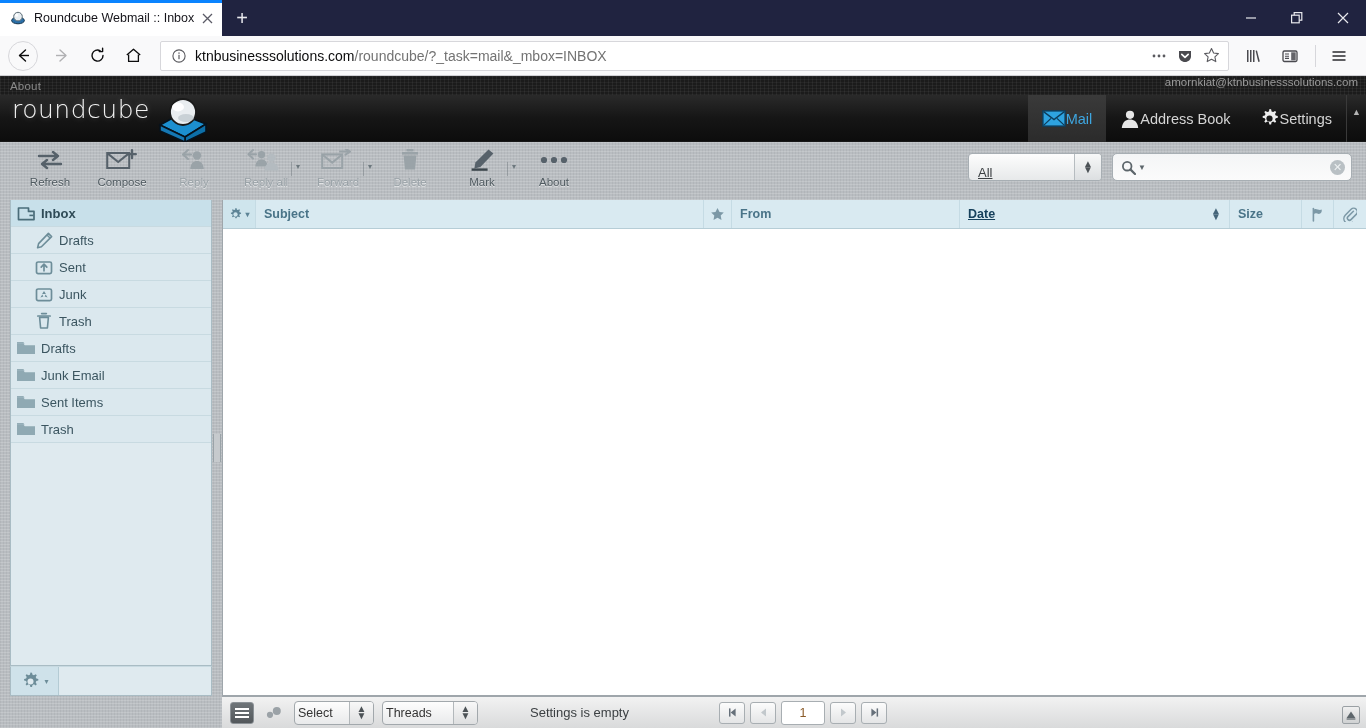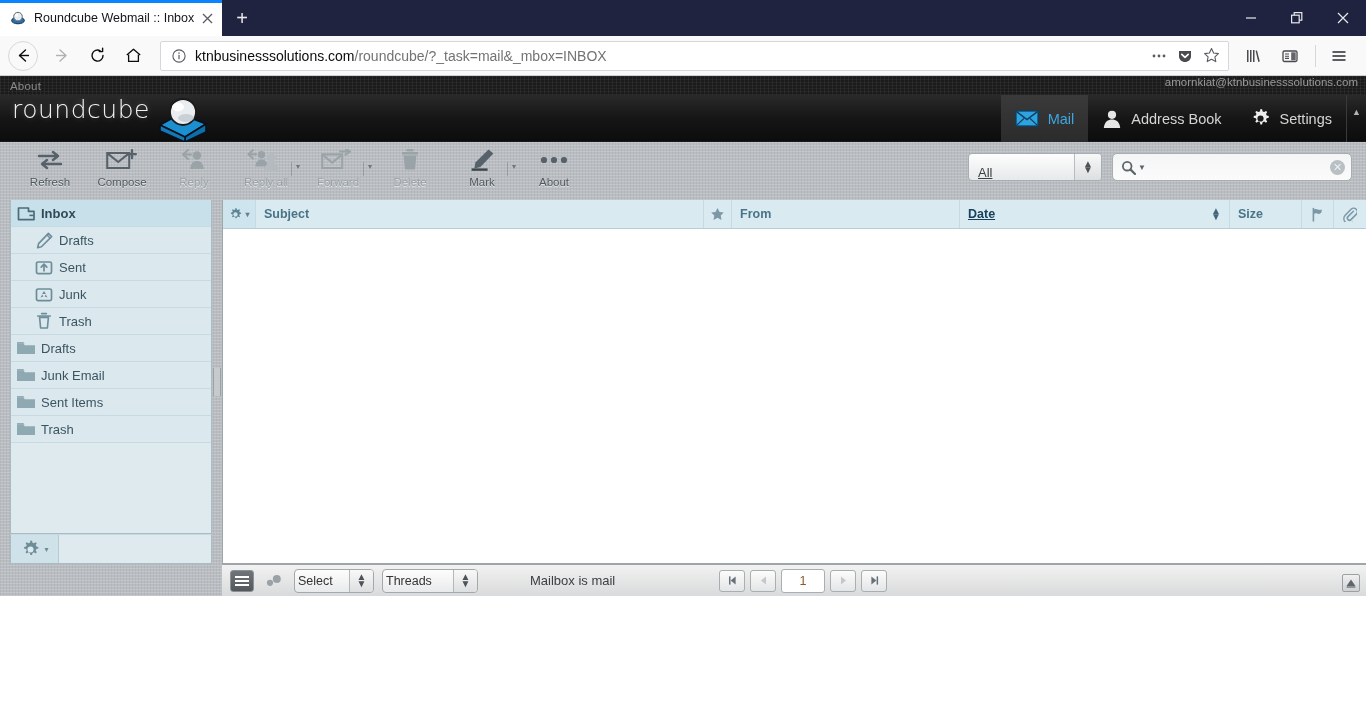--- a/index.html
+++ b/index.html
@@ -5,21 +5,21 @@
   * { box-sizing: border-box; margin:0; padding:0; }
   html,body { width:1366px; height:728px; overflow:hidden; }
   body {
     font-family: "Liberation Sans", sans-serif;
     font-size: 13px;
     background:#fff;
     -webkit-font-smoothing: antialiased;
   }
 
   
-  .browser { width:1366px; height:596px; display:flex; flex-direction:column; }
+  .browser { width:1366px; height:728px; display:flex; flex-direction:column; }
 
   .tabstrip {
     height:36px; background:#202340; display:flex; align-items:flex-end;
     position:relative; flex:0 0 36px;
   }
   .tab {
     height:36px; width:222px; background:#fff; display:flex; align-items:center;
     padding:0 4px 0 10px; position:relative; cursor:default;
   }
   .tab::before {
@@ -118,21 +118,21 @@
   }
   .rc-logo-text {
     font-size:25px; color:#f2f2f2; letter-spacing:0.5px;
     font-family:"DejaVu Sans", sans-serif; font-weight:300;
     text-shadow:0 0 6px rgba(255,255,255,.28);
   }
   .rc-logo-cube { width:58px; height:47px; position:relative; margin-left:4px; }
 
   .taskbar { position:absolute; right:0; bottom:0; height:47px; display:flex; align-items:stretch; }
   .task {
-    display:flex; align-items:center; gap:9px; padding:0 14px; color:#d5d5d5;
+    display:flex; align-items:center; padding:0 14px; color:#d5d5d5;
     font-size:14.5px; height:47px;
   }
   .task.active { background:#313131; color:#3ea6e0;
     background-image:linear-gradient(180deg,#3a3a3a,#2b2b2b); }
   .task-arrow {
     width:20px; display:flex; align-items:flex-start; justify-content:center;
     padding-top:12px; color:#b4b4b4; font-size:9px;
     border-left:1px solid #3a3a3a;
   }
 
@@ -784,21 +784,21 @@
               <span>▼</span>
             </span>
         </div>
         <div class="fsel threads">
           <span class="lbl">Threads</span>
           <span class="sp">
               <span>▲</span>
               <span>▼</span>
             </span>
         </div>
-        <div class="status-msg">Mailbox is mail</div>
+        <div class="status-msg">Settings is empty</div>
 
         <div class="pager">
           <div class="pbtn">
             <svg width="11" height="11" viewBox="0 0 11 11">
                 <path d="M8.6 1.4 L3.6 5.5 L8.6 9.6 Z" fill="#66707a"></path>
                 <rect x="2" y="1.4" width="1.5" height="8.2" fill="#66707a"></rect>
               </svg>
           </div>
           <div class="pbtn dis">
             <svg width="11" height="11" viewBox="0 0 11 11">

